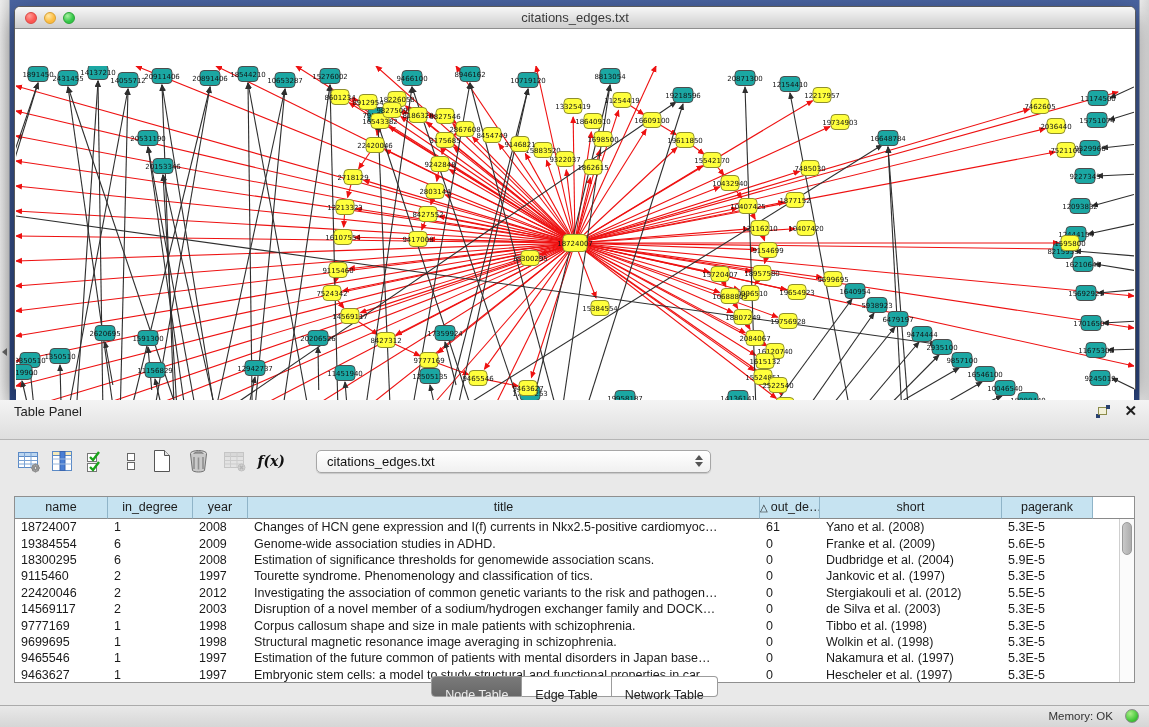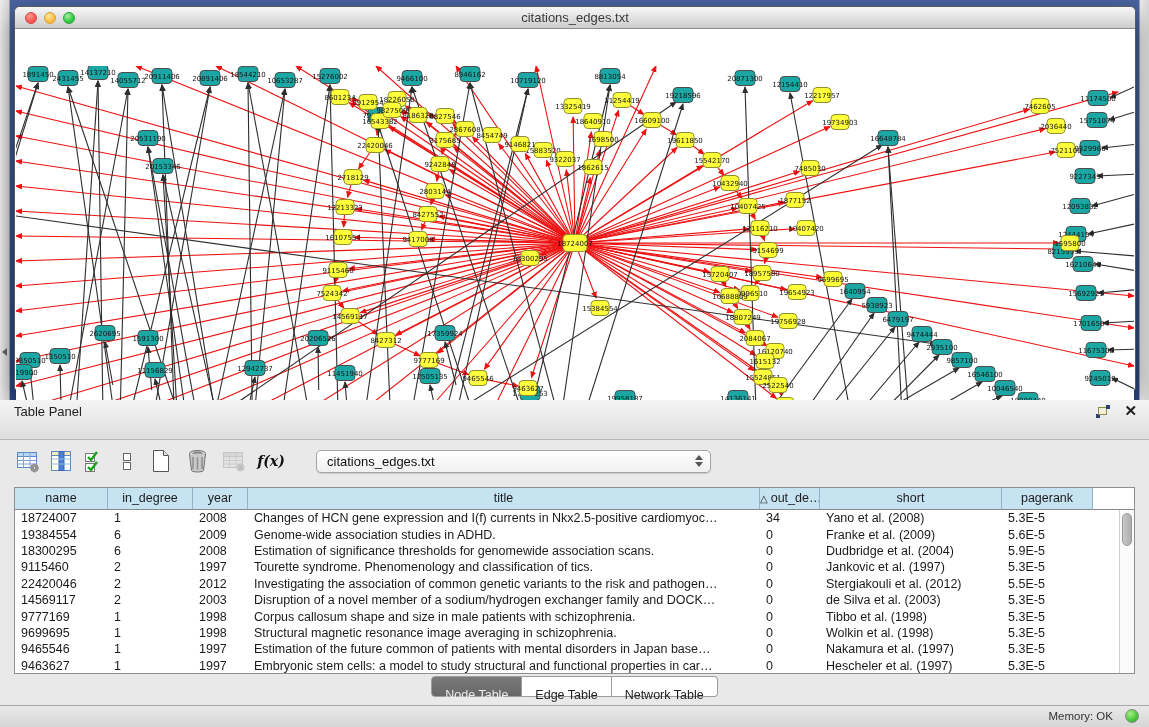--- a/index.html
+++ b/index.html
@@ -39,32 +39,32 @@
       border-bottom:1px solid #b5b5b5; }
   .panel-header .ptitle { position:absolute; left:14px; top:4px; font-size:13px; color:#222; }
   .panel-header .hicons { position:absolute; right:12px; top:4px; display:flex; gap:14px; align-items:center; }
   .float-ico { position:relative; width:14px; height:13px; }
   .float-ico .sq { position:absolute; left:2px; top:2px; width:9px; height:8px; border:1px solid #8b8b4a; background:#f2f0d8; }
   .float-ico .d1,.float-ico .d2 { position:absolute; width:4px; height:4px; background:#28406e; }
   .float-ico .d1 { right:0; top:0; } .float-ico .d2 { left:0; bottom:0; }
   .close-x { font-size:15px; font-weight:bold; color:#1e1e1e; line-height:14px; cursor:default; }
 
   .toolbar { position:absolute; left:14px; top:46px; height:30px; display:flex; align-items:center; }
-  .tbtn { width:28px; height:28px; margin-right:5px; display:flex; align-items:center; justify-content:center; }
+  .tbtn { width:28px; height:28px; margin-right:5px; display:flex; align-items:center; justify-content:flex-end; }
   .tbtn.gap { margin-right:9px; }
   .tbtn.disabled { opacity:.45; }
   .fx { font-family:"DejaVu Serif", serif; font-style:italic; font-weight:bold; font-size:14px; color:#111; }
   .combo { position:relative; margin-left:26px; width:395px; height:23px; border:1px solid #a6a6a6; border-radius:5px;
       background:linear-gradient(180deg,#ffffff,#f0f0f0); box-shadow:0 1px 1px rgba(0,0,0,.15);
       font-size:13px; color:#111; line-height:21px; padding-left:10px; }
   .combo .steppers { position:absolute; right:7px; top:4px; display:flex; flex-direction:column; gap:2px; }
   .combo .up { width:0;height:0;border-left:4px solid transparent;border-right:4px solid transparent;border-bottom:5px solid #555; }
   .combo .down { width:0;height:0;border-left:4px solid transparent;border-right:4px solid transparent;border-top:5px solid #555; }
 
-  .table-wrap { position:absolute; left:14px; top:87px; width:1121px; height:187px;
+  .table-wrap { position:absolute; left:14px; top:96px; width:1121px; height:187px;
       border:1px solid #8f8f8f; background:#fff; --cols:93px 85px 55px 512px 60px 182px 91px 1fr; }
   .thead { display:grid; grid-template-columns:var(--cols); height:22px; }
   .thead .hc { background:#c6e3f1; border-right:1px solid #8fb4c8; border-bottom:1px solid #8a8a8a;
       font-size:12.5px; color:#1c1c1c; text-align:center; line-height:21px; overflow:hidden; white-space:nowrap; }
   .thead .hc.filler { background:#fff; border-right:none; }
   .thead .hc .tri { font-size:10px; margin-right:3px; }
   .tbody { margin-right:15px; }
   .trow { display:grid; grid-template-columns:var(--cols); height:16.4px; align-items:center; }
   .trow .c { font-size:12.5px; color:#1a1a1a; padding-left:6px; white-space:nowrap; overflow:hidden; }
   .vscroll { position:absolute; right:0; top:22px; bottom:0; width:15px; background:#fbfbfb; border-left:1px solid #cfcfcf; }
@@ -920,21 +920,21 @@
         <div class="hc">short</div>
         <div class="hc">pagerank</div>
         <div class="hc filler"></div>
       </div>
     <div class="tbody" id="tbody">
         <div class="trow">
           <div class="c">18724007</div>
           <div class="c">1</div>
           <div class="c">2008</div>
           <div class="c">Changes of HCN gene expression and I(f) currents in Nkx2.5-positive cardiomyoc…</div>
-          <div class="c">34</div>
+          <div class="c">61</div>
           <div class="c">Yano et al. (2008)</div>
           <div class="c">5.3E-5</div>
           <div class="c"></div>
         </div>
         <div class="trow">
           <div class="c">19384554</div>
           <div class="c">6</div>
           <div class="c">2009</div>
           <div class="c">Genome-wide association studies in ADHD.</div>
           <div class="c">0</div>

